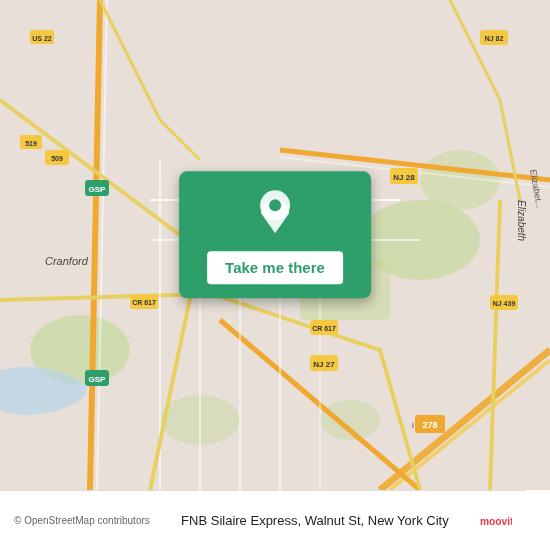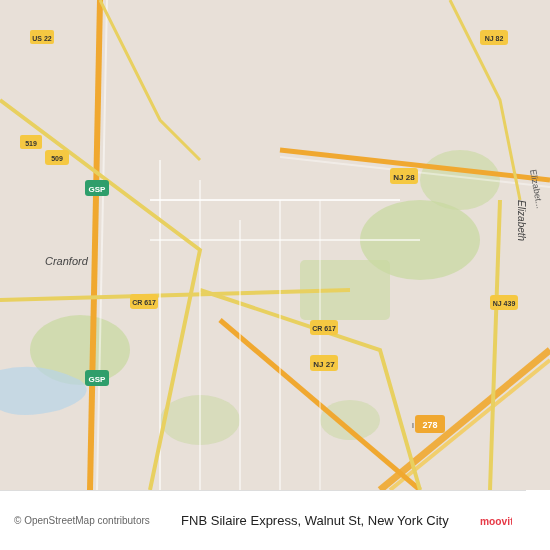--- a/index.html
+++ b/index.html
@@ -188,20 +188,34 @@
     <text x="42" y="41" text-anchor="middle" font-size="7" font-weight="bold" fill="#333">US 22</text>
 
     <text x="45" y="265" font-size="11" fill="#444" font-style="italic">Cranford</text>
 
     <text x="518" y="200" font-size="10" fill="#444" font-style="italic" transform="rotate(90, 518, 200)">Elizabeth</text>
 
     <text x="530" y="170" font-size="9" fill="#555" transform="rotate(80,530,170)">Elizabet...</text>
   </svg>
 
   
+  <div id="popup-overlay">
+    <div id="popup-box">
+
+      <div id="pin-icon">
+        <svg width="36" height="44" viewBox="0 0 36 44" xmlns="http://www.w3.org/2000/svg">
+          <circle cx="18" cy="16" r="15" fill="white" opacity="0.9"></circle>
+          <path d="M18 44 Q18 44 4 24 A14 14 0 1 1 32 24 Q18 44 18 44Z" fill="white" opacity="0.9"></path>
+          <circle cx="18" cy="16" r="6" fill="#2e9e6b"></circle>
+        </svg>
+      </div>
+
+      <button id="take-me-there-btn">Take me there</button>
+    </div>
+  </div>
 </div>
 
 <div id="bottom-bar">
   <span id="copyright-text">© OpenStreetMap contributors</span>
   <span id="location-text">FNB Silaire Express, Walnut St, New York City</span>
 
   <div id="moovit-logo">
     <svg id="moovit-m" viewBox="0 0 50 30" xmlns="http://www.w3.org/2000/svg">
 
       <text x="0" y="22" font-size="16" font-weight="bold" fill="#e63946" font-family="Arial">moovit</text>

